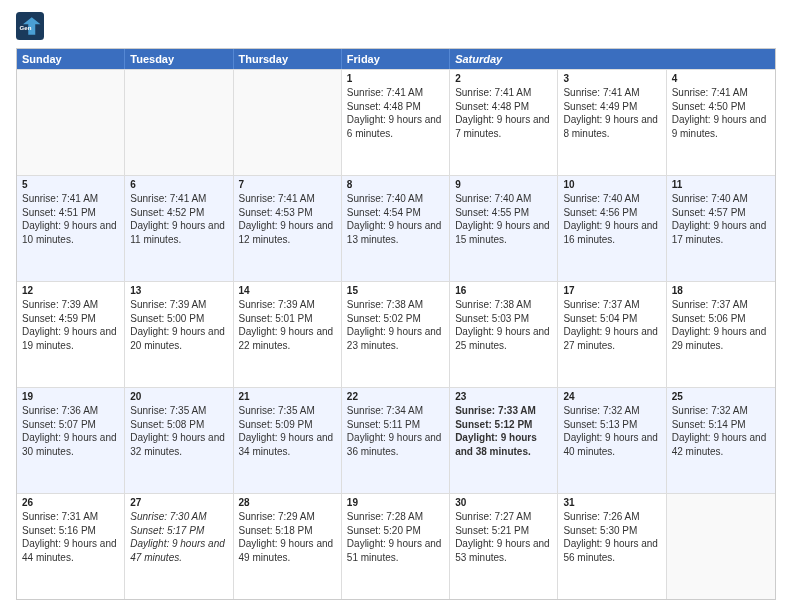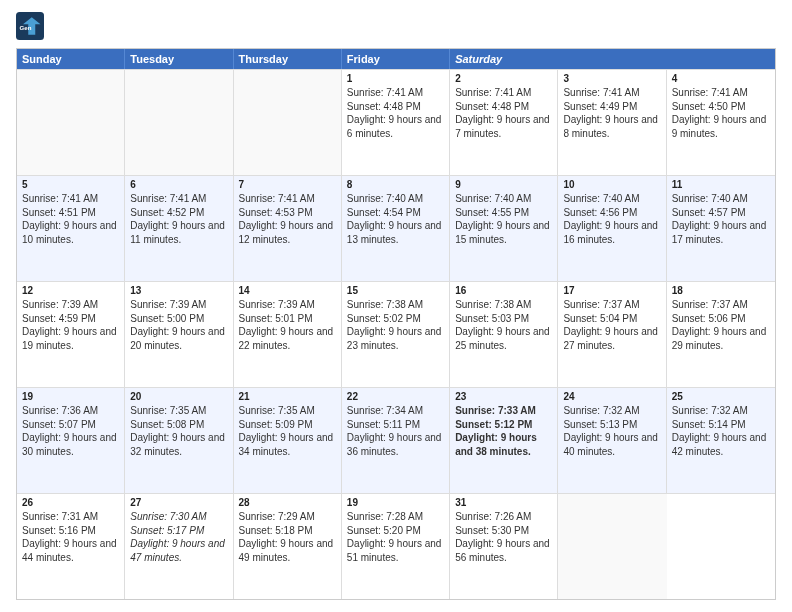--- a/index.html
+++ b/index.html
@@ -315,20 +315,26 @@
 Sunset: 5:18 PM
 Daylight: 9 hours and 49 minutes.</div>
           </div>
           <div class="cal-cell">
             <div class="day-num">19</div>
             <div class="cell-text" style="white-space: pre-line;">Sunrise: 7:28 AM
 Sunset: 5:20 PM
 Daylight: 9 hours and 51 minutes.</div>
           </div>
           <div class="cal-cell">
+            <div class="day-num">30</div>
+            <div class="cell-text" style="white-space: pre-line;">Sunrise: 7:27 AM
+Sunset: 5:21 PM
+Daylight: 9 hours and 53 minutes.</div>
+          </div>
+          <div class="cal-cell">
             <div class="day-num">31</div>
             <div class="cell-text" style="white-space: pre-line;">Sunrise: 7:26 AM
 Sunset: 5:30 PM
 Daylight: 9 hours and 56 minutes.</div>
           </div>
           <div class="cal-cell empty"></div>
         </div>
       </div>
   </div>
 </div>

